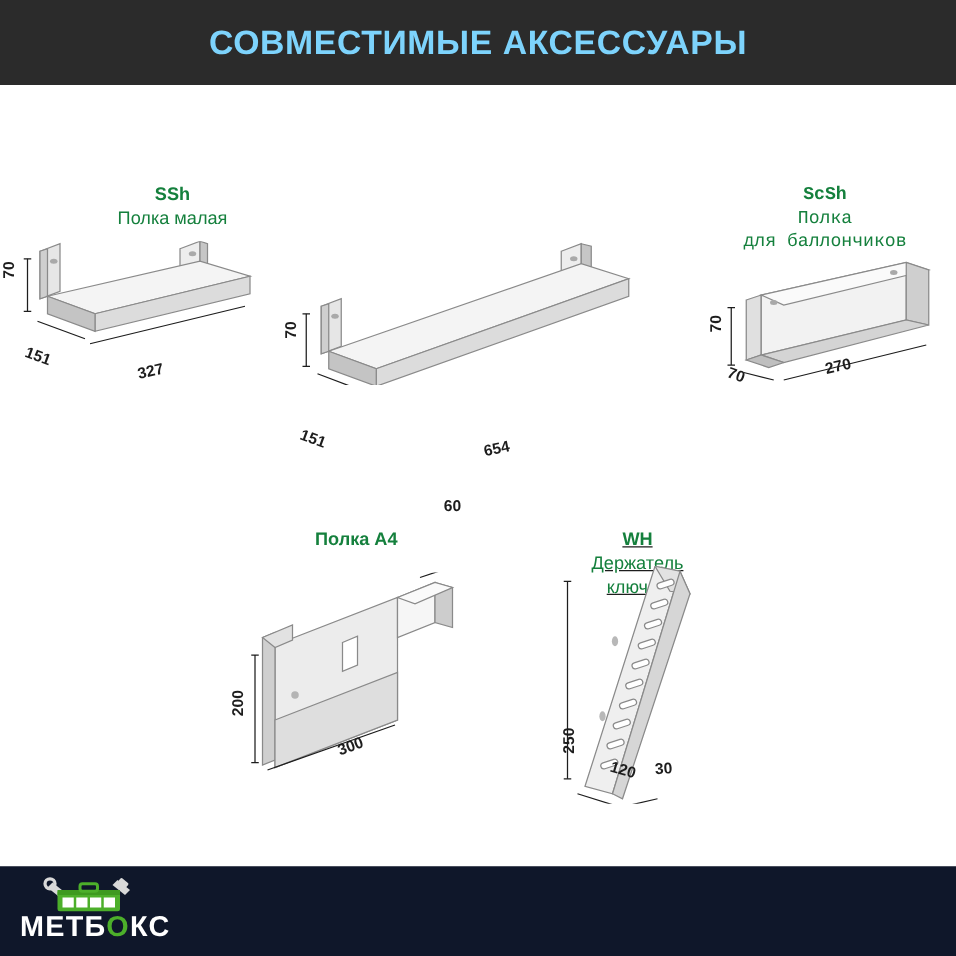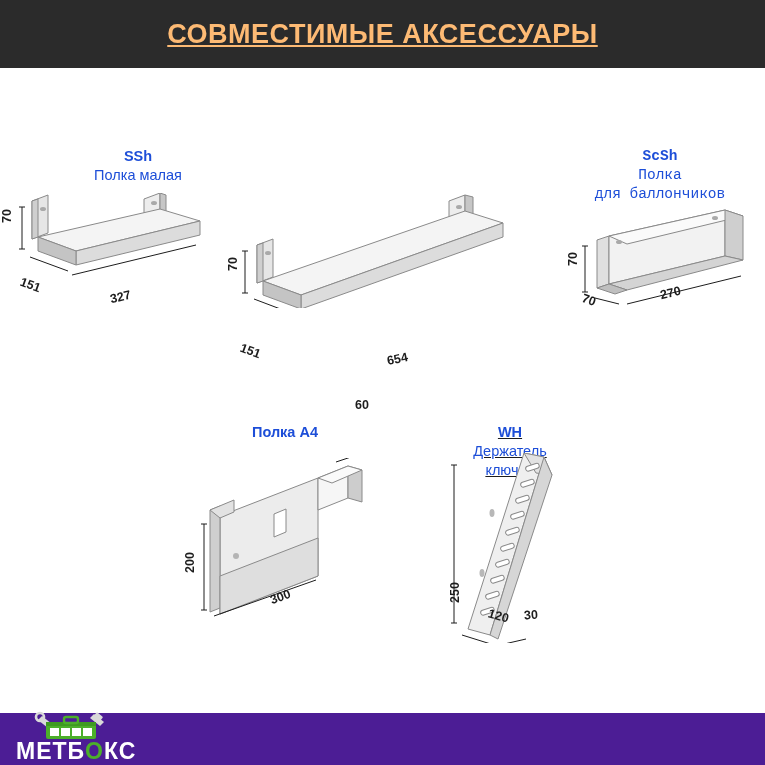--- a/index.html
+++ b/index.html
@@ -21,45 +21,44 @@
     position: absolute;
     top: 0; left: 0;
     width: 765px;
     height: 68px;
     background: #2b2b2b;
     display: flex;
     align-items: center;
     justify-content: center;
   }
   .header-title {
-    color: #fdba74;
+    color: #7dd3fc;
     font-size: 27px;
     font-weight: bold;
     letter-spacing: 0.5px;
     text-transform: uppercase;
     text-align: center;
-    text-decoration: underline;
   }
 
   
   .canvas {
     position: absolute;
     top: 68px; left: 0;
     width: 765px;
     height: 625px;
     background: #ffffff;
   }
 
   .item {
     position: absolute;
   }
   .item-title {
     font-size: 14.5px;
     line-height: 19px;
-    color: #1d4ed8;
+    color: #15803d;
     text-align: center;
     white-space: pre-line;
   }
   .item-title .code {
     font-weight: bold;
   }
   .art {
     position: absolute;
   }
 
@@ -70,22 +69,22 @@
     font-weight: bold;
     color: #1d1d1d;
     white-space: nowrap;
   }
 
   
   .footer-bar {
     position: absolute;
     bottom: 0; left: 0;
     width: 765px;
-    height: 52px;
-    background: #4c1d95;
+    height: 72px;
+    background: #0f172a;
     display: flex;
     align-items: center;
   }
   .logo {
     position: relative;
     margin-left: 8px;
     width: 182px;
     height: 62px;
     display: flex;
     align-items: center;

